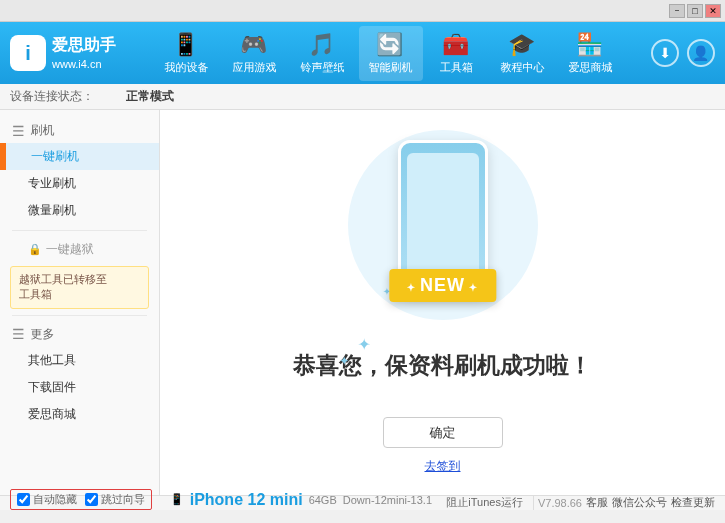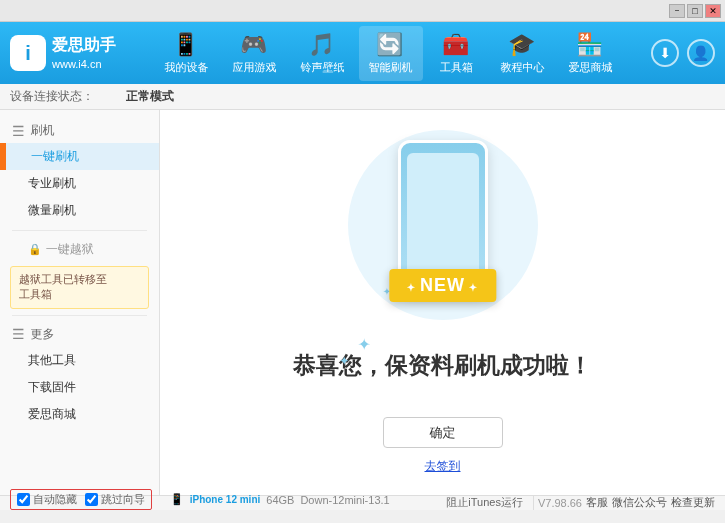--- a/index.html
+++ b/index.html
@@ -267,21 +267,21 @@
       display: flex;
       align-items: flex-end;
       padding: 0 10px;
       font-size: 11px;
       color: #666;
     }
     .bottom-left { display: flex; align-items: center; gap: 8px; flex: 1; }
     .checkbox-item { display: flex; align-items: center; gap: 3px; cursor: pointer; }
     .checkbox-item input { width: 13px; height: 13px; cursor: pointer; }
     .device-info { margin-left: 10px; display: flex; align-items: center; gap: 6px; }
-    .device-name { color: #1a9de0; font-weight: bold; font-size: 10px; }
+    .device-name { color: #1a9de0; font-weight: bold; font-size: 16px; }
     .device-details { color: #888; font-size: 11px; }
     .bottom-right { display: flex; align-items: center; gap: 4px; color: #666; font-size: 11px; }
     .bottom-link { cursor: pointer; color: #555; }
     .version { color: #999; }
     .itunes-status { border-right: 1px solid #ddd; padding-right: 10px; }
 
     .checkbox-border {
       border: 1px solid #e04040;
       padding: 2px 6px;
       border-radius: 2px;

